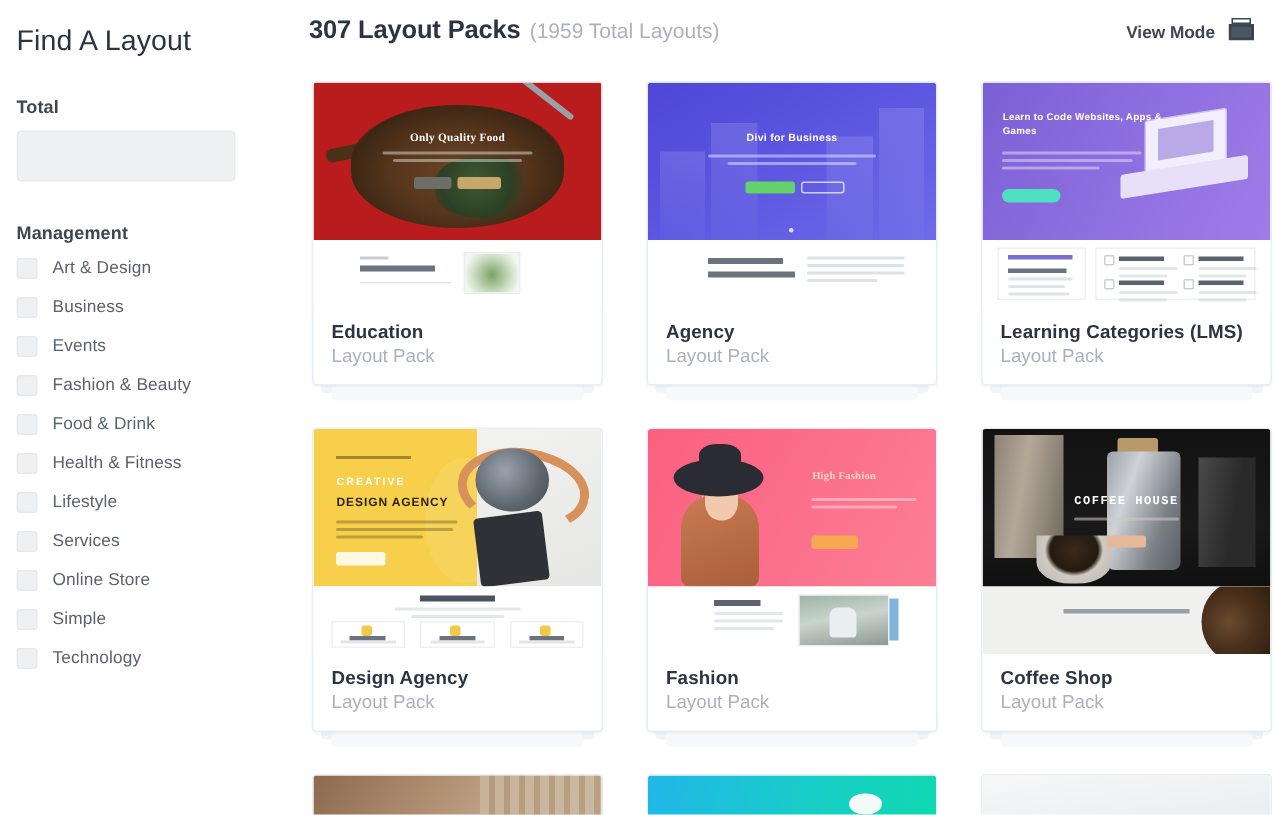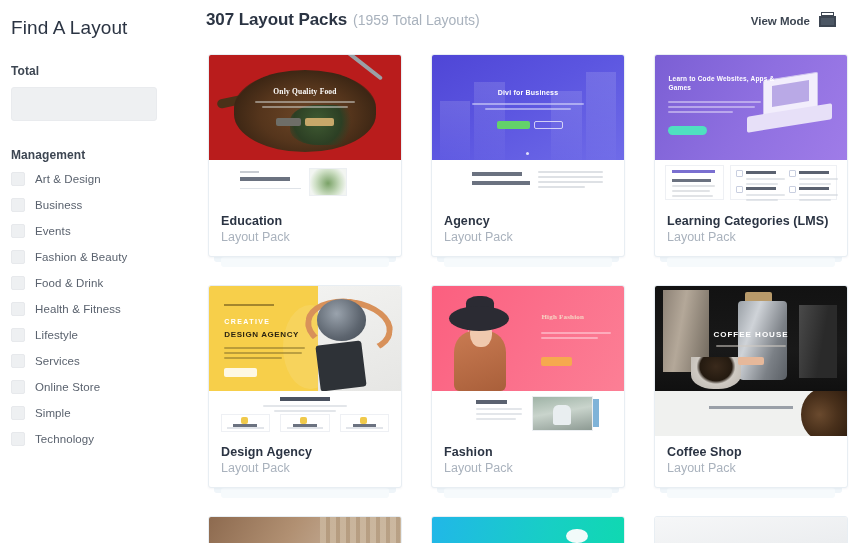--- a/index.html
+++ b/index.html
@@ -237,21 +237,21 @@
     background: linear-gradient(170deg,#9fb3a6 0%, #c9d4cc 45%, #8d9a93 100%);
     border:1px solid #eceff2;
   }
   .fa-body .ph .fig {
     position:absolute; left:34%; top:22%; width:30%; height:60%;
     background:#e9eef0; border-radius:30% 30% 14% 14%;
   }
   .fa-body .blue { position:absolute; left:82%; top:18%; width:5%; height:62%; background:#7fb3d8; }
 
   
-  .cf-hero { background: linear-gradient(180deg,#121212 0%, #191919 60%, #101010 100%); }
+  .cf-hero { background: linear-gradient(180deg,#121212 0%, #191919 60%, #101010 100%); font-family: Liberation Mono, monospace; }
   .cf-hero .bag {
     position:absolute; left:4%; top:4%; width:24%; height:78%;
     background: linear-gradient(100deg,#8d8276 0%, #b4a899 40%, #6f675c 100%);
   }
   .cf-hero .pot {
     position:absolute; left:43%; top:14%; width:26%; height:76%;
     background: linear-gradient(110deg,#9aa0a6 0%, #cfd3d8 30%, #7b8086 70%, #5a5f65 100%);
     border-radius: 4px 4px 5px 5px;
   }
   .cf-hero .pot-top {

